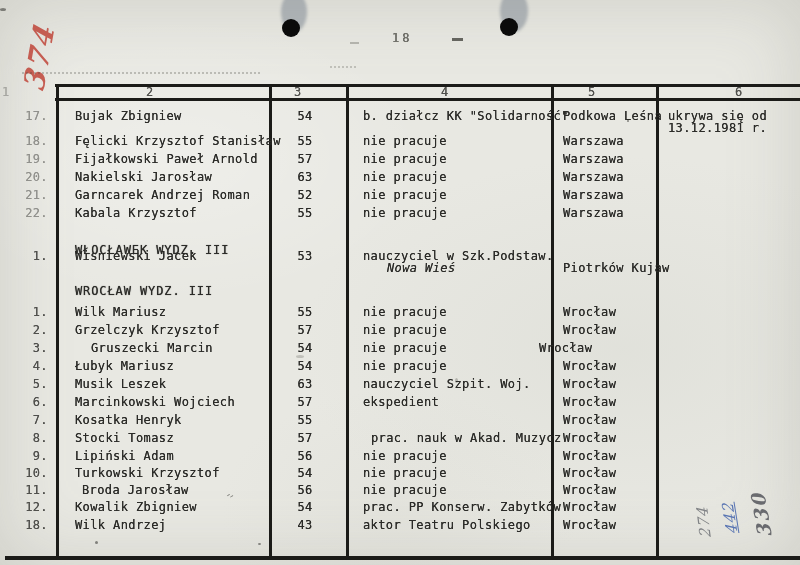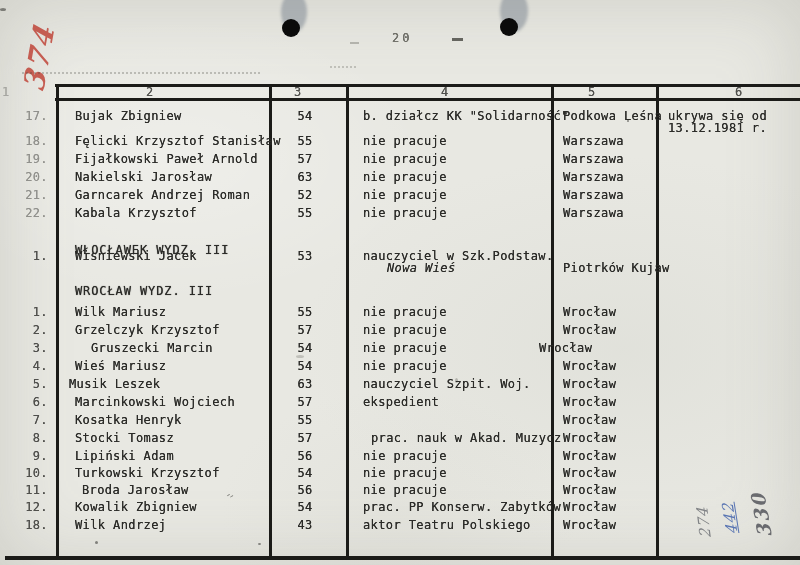--- a/index.html
+++ b/index.html
@@ -38,21 +38,21 @@
 
   <span class="abs hand" style="left:6px;top:44px;font-size:29px;font-weight:bold;color:#c0463a;opacity:.85;
                transform:rotate(-80deg) skewX(-8deg);transform-origin:30px 14px;letter-spacing:2px;">374</span>
 
   <div class="abs smudge" style="left:281px;top:-8px;width:26px;height:40px;"></div>
   <div class="abs hole" style="left:282px;top:19px;"></div>
   <div class="abs smudge" style="left:500px;top:-10px;width:28px;height:42px;"></div>
   <div class="abs hole" style="left:500px;top:18px;"></div>
 
   <div class="abs" style="left:350px;top:42px;width:9px;height:2px;background:#55554f;opacity:.35;"></div>
-  <span class="abs tw" style="left:392px;top:32px;color:#6e6e66;letter-spacing:3px;opacity:.95;">20</span>
+  <span class="abs tw" style="left:392px;top:32px;color:#6e6e66;letter-spacing:3px;opacity:.95;">18</span>
   <div class="abs" style="left:452px;top:38px;width:11px;height:2.5px;background:#45453f;opacity:.8;"></div>
 
   <div class="abs" style="left:22px;top:72px;width:238px;border-top:2px dotted rgba(70,70,62,.28);"></div>
   <div class="abs" style="left:330px;top:66px;width:26px;border-top:2px dotted rgba(70,70,62,.25);"></div>
 
   <div class="abs hline" style="left:55px;top:84px;width:745px;"></div>
   <div class="abs hline" style="left:55px;top:98px;width:745px;height:2.5px;"></div>
   <div class="abs hline" style="left:5px;top:556px;width:795px;height:4px;"></div>
   <div class="abs vline" style="left:56px;top:84px;height:474px;"></div>
   <div class="abs vline" style="left:269px;top:84px;height:474px;width:3px;"></div>
@@ -144,28 +144,28 @@
       </div>
       <div class="t-row abs" style="left: 0px; top: 342px; width: 800px; height: 14px;">
         <span class="tw num-cell semi" style="left: 10px; top: 0px;">3.</span>
         <span class="tw " style="left: 75px; top: 0px; padding-left: 16px;">Gruszecki Marcin</span>
         <span class="tw age-cell" style="top: 0px;">54</span>
         <span class="tw " style="left: 363px; top: 0px;">nie pracuje</span>
         <span class="tw " style="left: 539px; top: 0px;">Wrocław</span>
       </div>
       <div class="t-row abs" style="left: 0px; top: 360px; width: 800px; height: 14px;">
         <span class="tw num-cell semi" style="left: 10px; top: 0px;">4.</span>
-        <span class="tw " style="left: 75px; top: 0px;">Wieś Mariusz</span>
+        <span class="tw " style="left: 75px; top: 0px;">Łubyk Mariusz</span>
         <span class="tw age-cell" style="top: 0px;">54</span>
         <span class="tw " style="left: 363px; top: 0px;">nie pracuje</span>
         <span class="tw " style="left: 563px; top: 0px;">Wrocław</span>
       </div>
       <div class="t-row abs" style="left: 0px; top: 378px; width: 800px; height: 14px;">
         <span class="tw num-cell semi" style="left: 10px; top: 0px;">5.</span>
-        <span class="tw " style="left: 69px; top: 0px;">Musik Leszek</span>
+        <span class="tw " style="left: 75px; top: 0px;">Musik Leszek</span>
         <span class="tw age-cell" style="top: 0px;">63</span>
         <span class="tw " style="left: 363px; top: 0px;">nauczyciel Szpit. Woj.</span>
         <span class="tw " style="left: 563px; top: 0px;">Wrocław</span>
       </div>
       <div class="t-row abs" style="left: 0px; top: 396px; width: 800px; height: 14px;">
         <span class="tw num-cell semi" style="left: 10px; top: 0px;">6.</span>
         <span class="tw " style="left: 75px; top: 0px;">Marcinkowski Wojciech</span>
         <span class="tw age-cell" style="top: 0px;">57</span>
         <span class="tw " style="left: 363px; top: 0px;">ekspedient</span>
         <span class="tw " style="left: 563px; top: 0px;">Wrocław</span>

